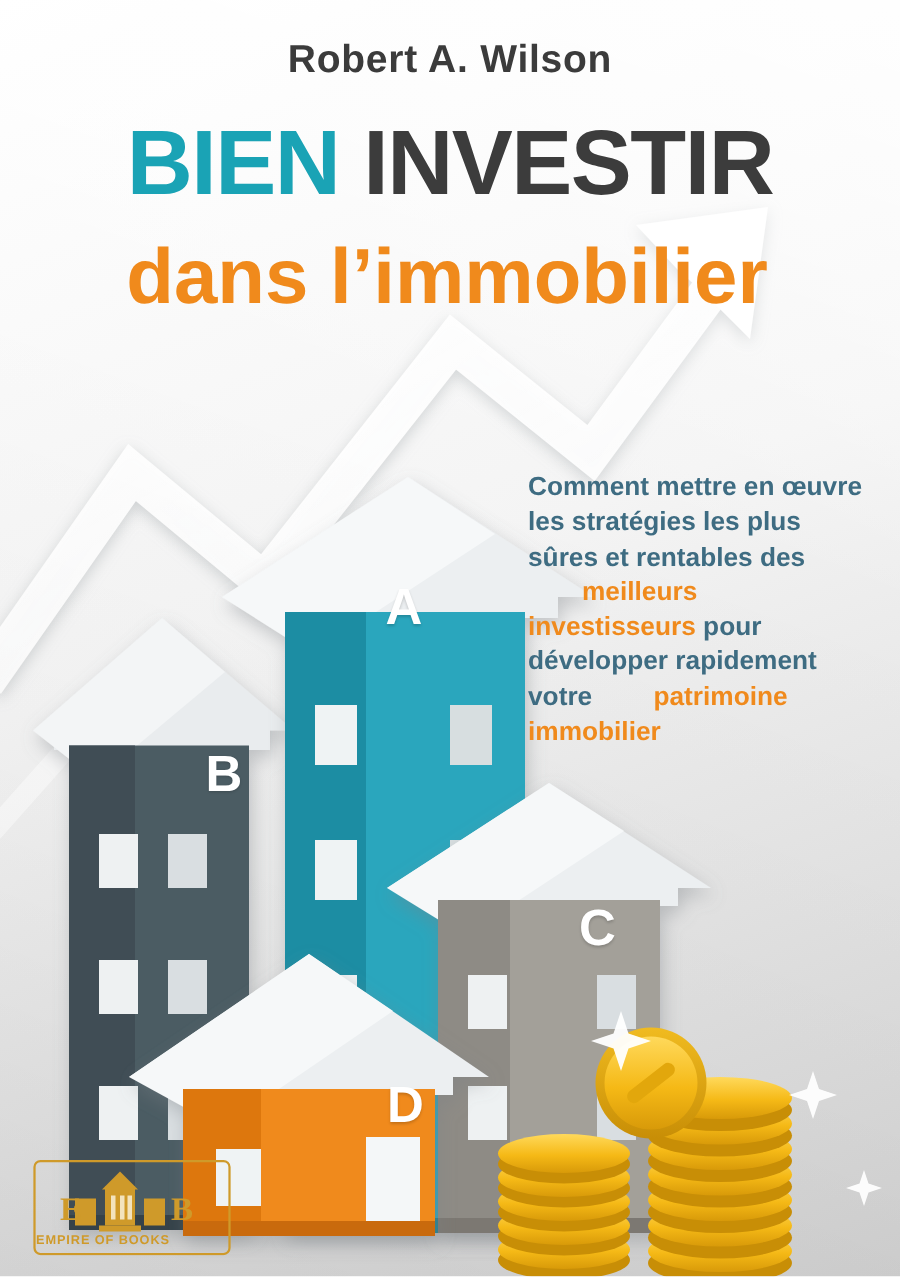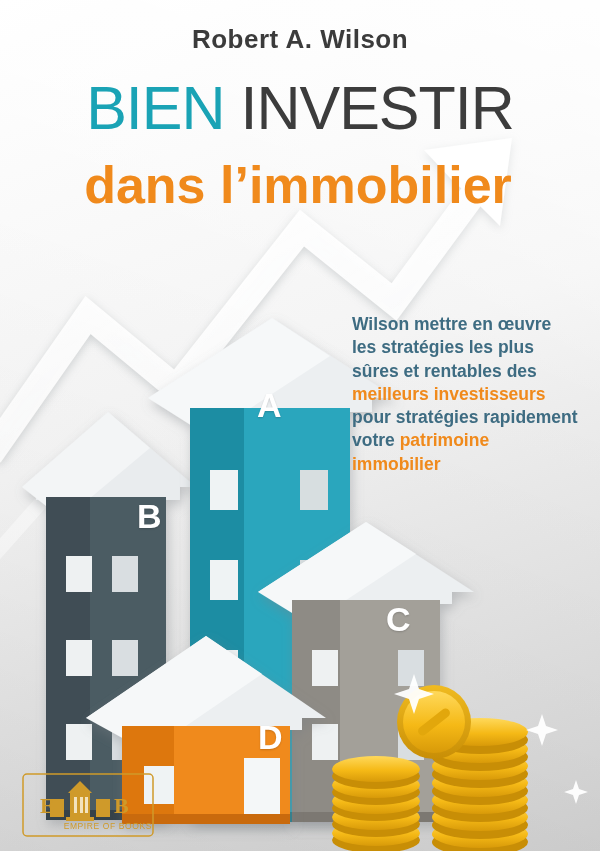--- a/index.html
+++ b/index.html
@@ -46,21 +46,21 @@
     letter-spacing: 0.5px;
     z-index: 6;
   }
   .title-main {
     position: absolute;
     top: 78px;
     left: 0;
     width: 600px;
     text-align: center;
     font-size: 61px;
-    font-weight: normal;
+    font-weight: bold;
     letter-spacing: -1px;
     line-height: 1;
     z-index: 6;
     white-space: nowrap;
   }
   .title-main .w1 { color: #1aa3b5; }
   .title-main .w2 { color: #3c3c3c; }
 
   .title-sub {
     position: absolute;
@@ -92,21 +92,21 @@
     position: absolute;
     top: 313px;
     left: 352px;
     width: 228px;
     font-size: 17.5px;
     line-height: 1.33;
     color: #3e6c82;
     font-weight: 600;
     z-index: 6;
   }
-  .blurb .hl { color: #f08a1c; font-weight: bold; }
+  .blurb .hl { color: #f08a1c; font-weight: bold; margin-left: 36px; }
 
   
   .houses { position: absolute; left: 0; top: 0; width: 600px; height: 851px; z-index: 4; }
 
   .letter {
     position: absolute;
     color: #ffffff;
     font-weight: bold;
     z-index: 5;
     text-shadow: 0 1px 2px rgba(0,0,0,0.18);
@@ -126,23 +126,23 @@
     bottom: 14px;
     width: 132px;
     height: 64px;
     z-index: 7;
   }
   .logo-text {
     position: absolute;
     left: 24px;
     bottom: 20px;
     width: 128px;
-    text-align: right;
+    text-align: left;
     font-size: 8.5px;
-    font-weight: normal;
+    font-weight: bold;
     letter-spacing: 0.6px;
     color: #cf9a2a;
     z-index: 8;
   }
 </style>
 </head>
 <body>
 
 <div class="cover">
 
@@ -170,21 +170,21 @@
   <div class="author">Robert A. Wilson</div>
 
   <div class="title-main">
     <span class="w1">BIEN</span>
     <span class="w2">INVESTIR</span>
   </div>
 
   <div class="title-sub">dans l’immobilier</div>
 
   <div class="blurb">
-    <span>Wilson mettre en œuvre les stratégies les plus sûres et rentables des </span><span class="hl">meilleurs investisseurs</span><span> pour stratégies rapidement votre </span><span class="hl">patrimoine immobilier</span>
+    <span>Comment mettre en œuvre les stratégies les plus sûres et rentables des </span><span class="hl">meilleurs investisseurs</span><span> pour développer rapidement votre </span><span class="hl">patrimoine immobilier</span>
   </div>
 
   <svg class="houses" viewBox="0 0 600 851">
     <defs>
       <filter id="hShadow" x="-25%" y="-25%" width="160%" height="160%">
         <feDropShadow dx="2" dy="5" stdDeviation="6" flood-color="#7c8185" flood-opacity="0.40"></feDropShadow>
       </filter>
     </defs>
 
     <g filter="url(#hShadow)">

